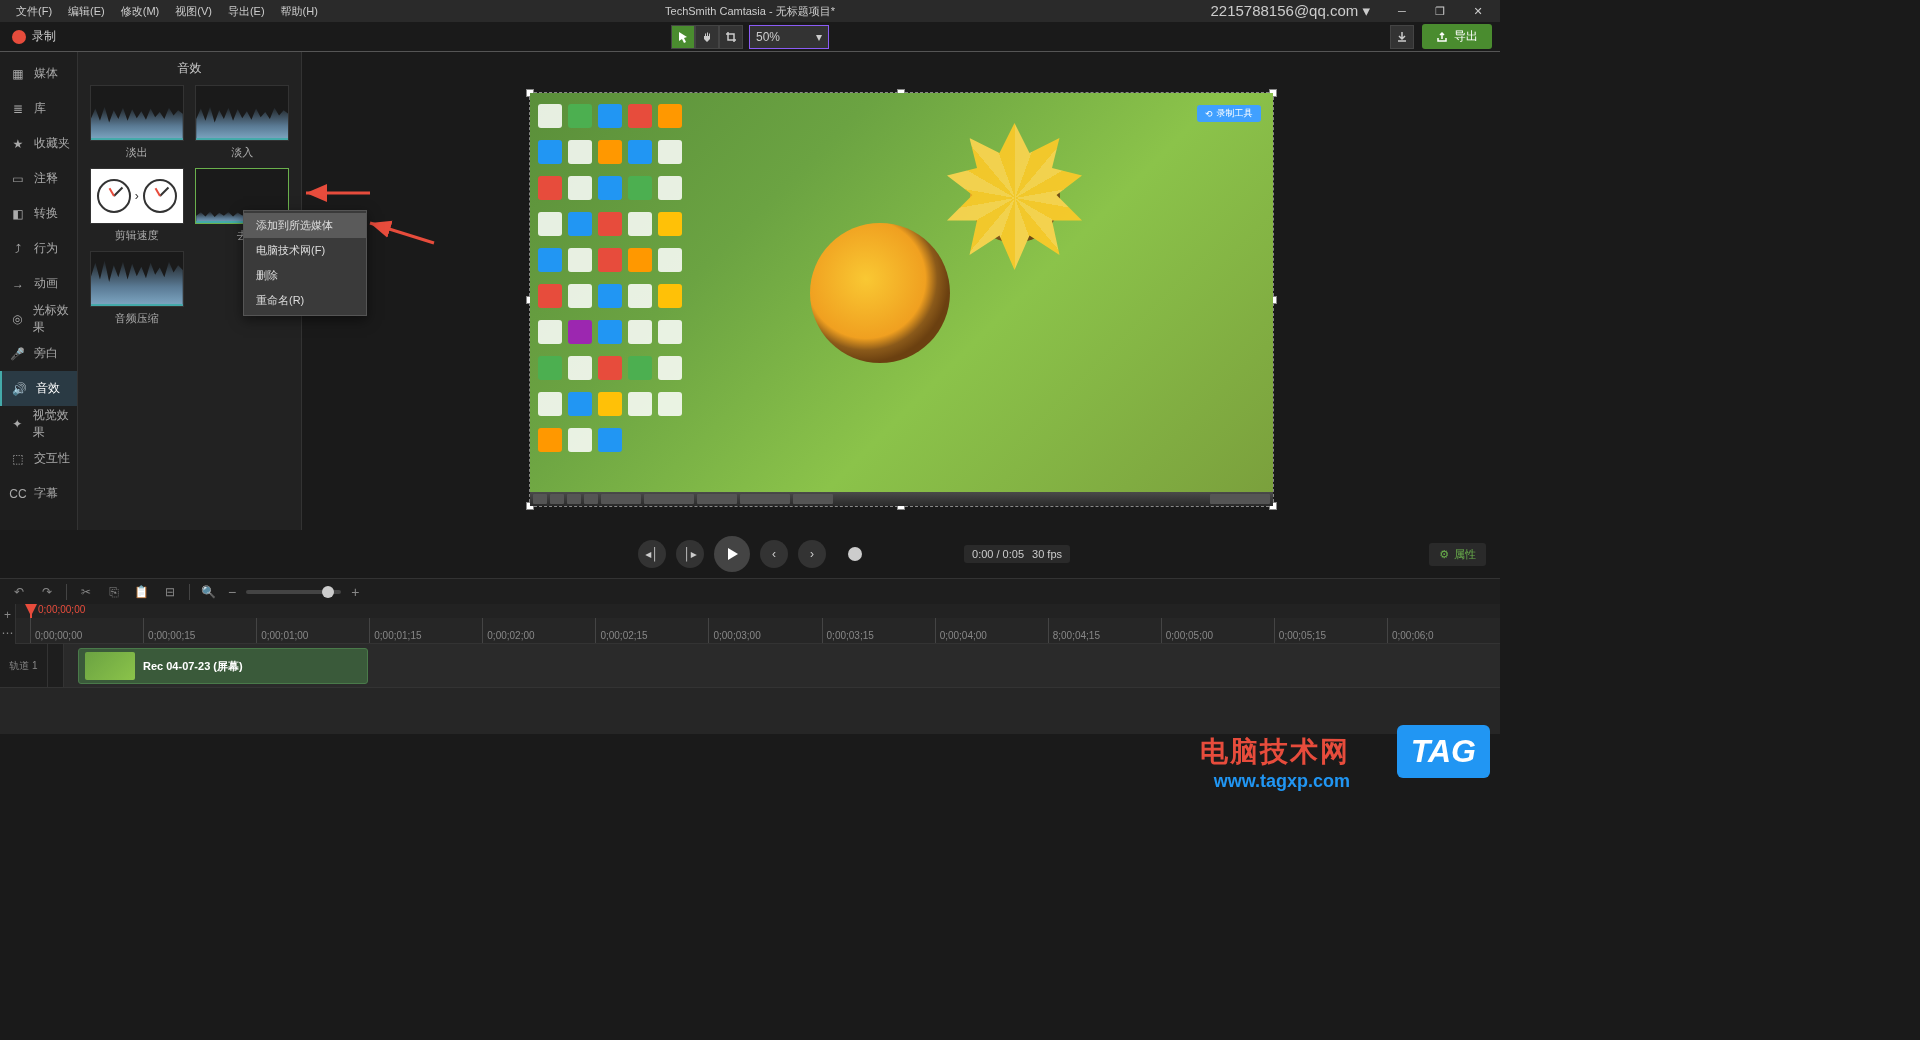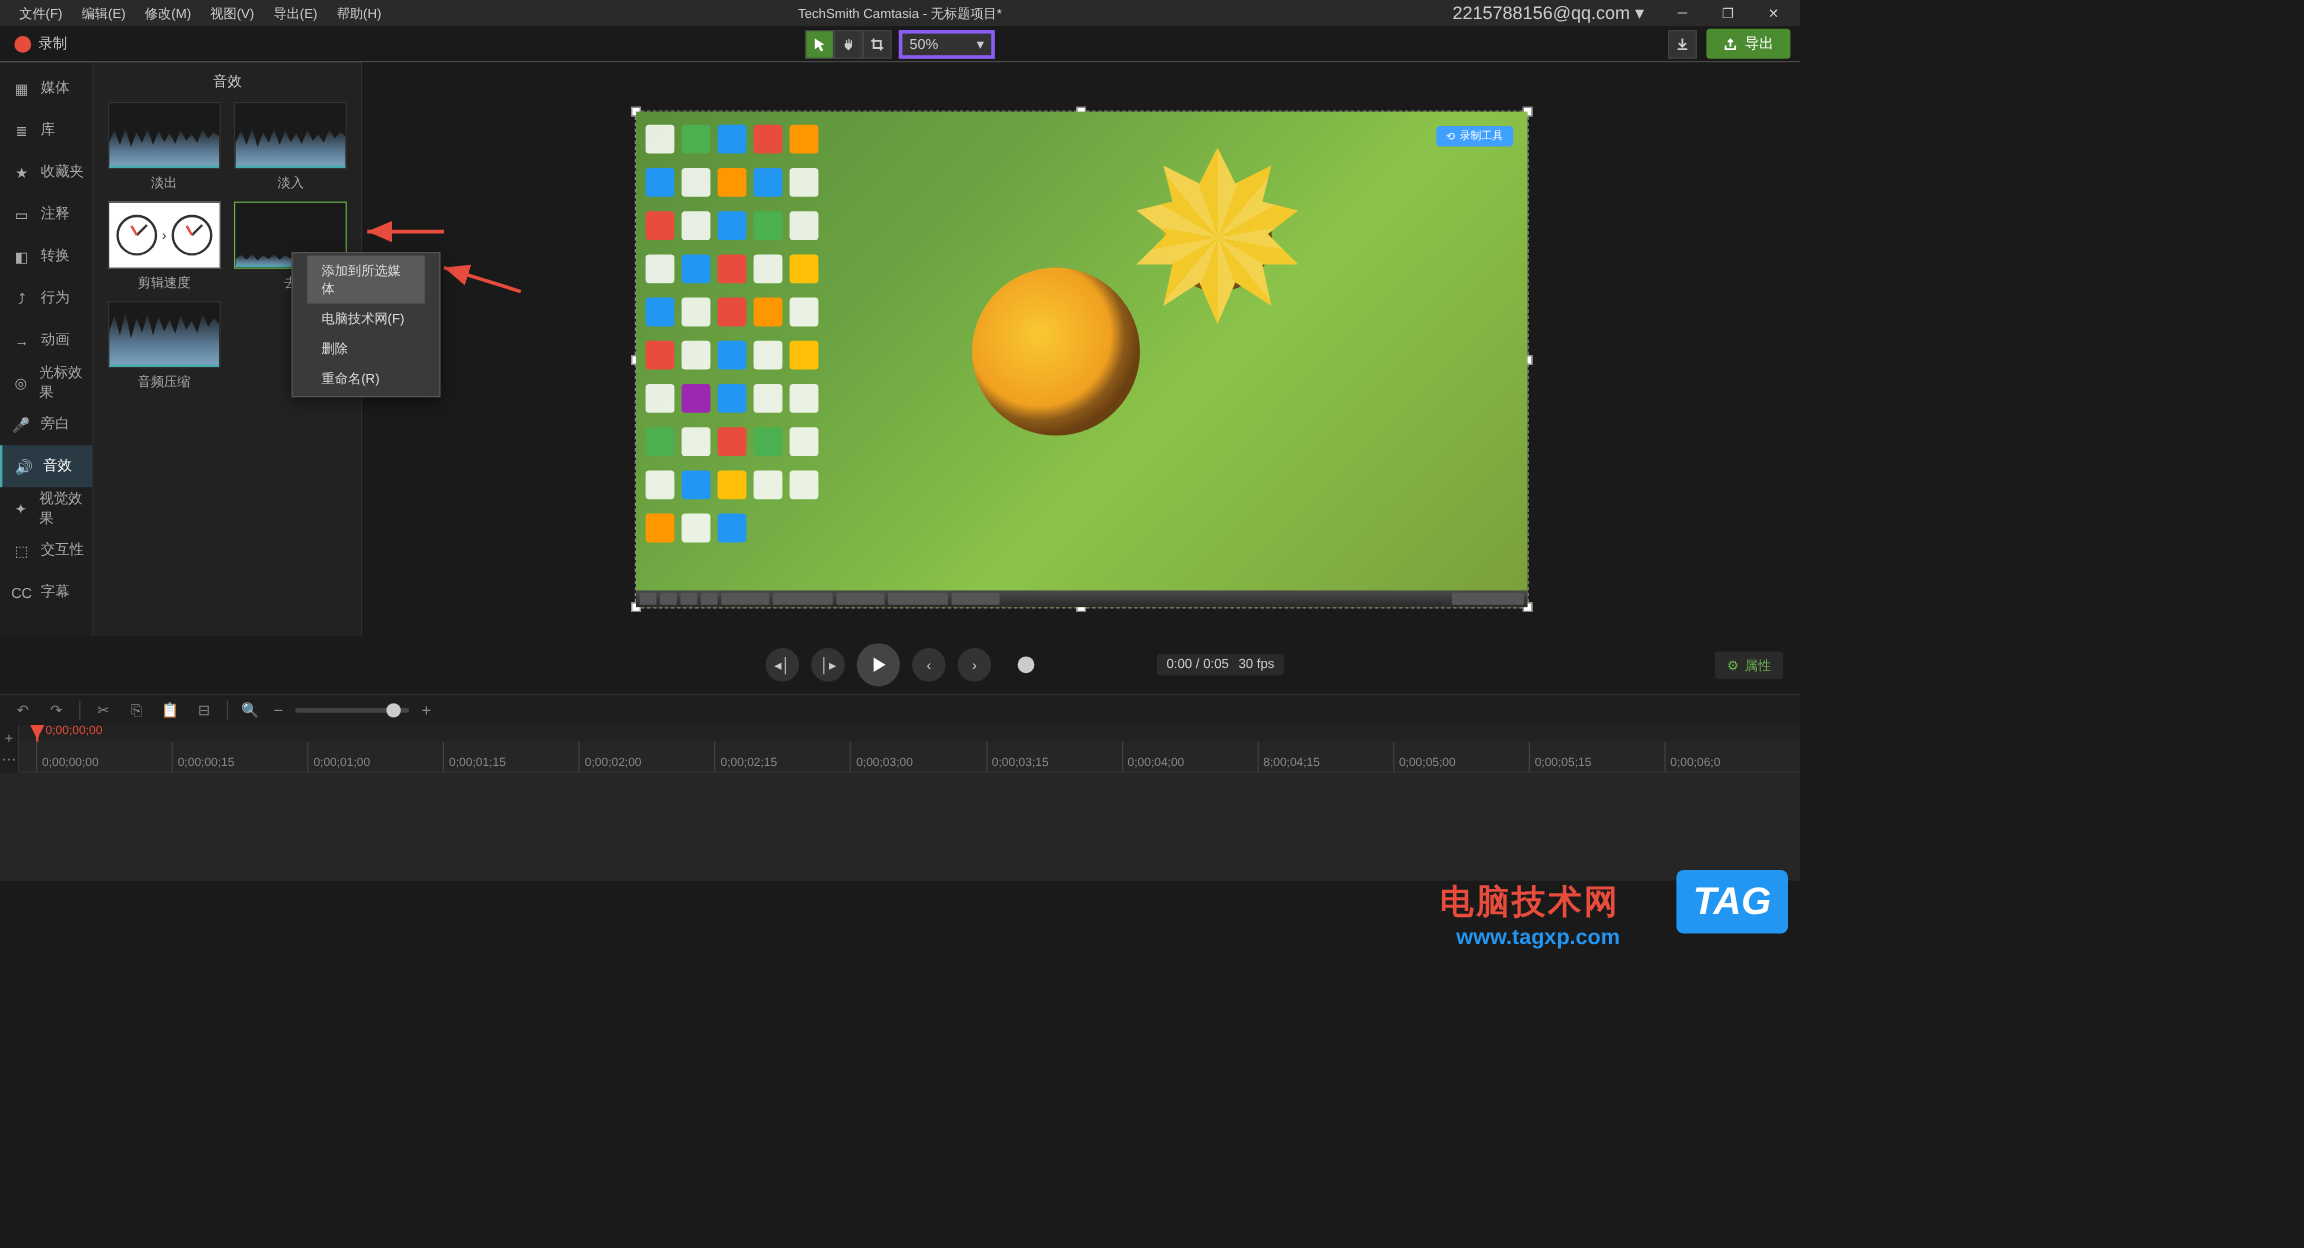--- a/index.html
+++ b/index.html
@@ -9,21 +9,21 @@
 .menubar .title{position:absolute;left:50%;transform:translateX(-50%);color:#ccc}
 .menubar .right{position:absolute;right:4px;display:flex;align-items:center;gap:2px}
 .menubar .right .user{margin-right:12px;font-size:15px}
 .winbtn{width:36px;height:22px;display:flex;align-items:center;justify-content:center;color:#ccc}
 .toolbar{height:30px;background:#1a1a1a;border-bottom:1px solid #555;display:flex;align-items:center;position:relative}
 .record-btn{display:flex;align-items:center;gap:6px;padding:0 12px;height:100%;cursor:pointer}
 .record-dot{width:14px;height:14px;background:#e74c3c;border-radius:50%}
 .tool-center{position:absolute;left:50%;transform:translateX(-50%);display:flex;align-items:center;gap:0;height:24px}
 .tool-btn{width:24px;height:24px;background:#333;display:flex;align-items:center;justify-content:center;border:1px solid #444;cursor:pointer}
 .tool-btn.active{background:#4a8c2f}
-.zoom-select{width:80px;height:24px;background:#333;border:3px solid #8b5cf6;color:#ccc;padding:0 6px;margin-left:6px;display:flex;align-items:center;justify-content:space-between}
+.zoom-select{width:80px;height:24px;background:#333;border:1px solid #8b5cf6;color:#ccc;padding:0 6px;margin-left:6px;display:flex;align-items:center;justify-content:space-between}
 .tool-right{position:absolute;right:8px;display:flex;gap:8px;align-items:center}
 .dl-btn{width:24px;height:24px;background:#333;border:1px solid #444;display:flex;align-items:center;justify-content:center}
 .export-btn{background:#4a8c2f;color:#fff;padding:4px 14px;border-radius:3px;display:flex;align-items:center;gap:6px;cursor:pointer}
 .main{display:flex;height:478px}
 .sidebar{width:78px;background:#1e1e1e;border-right:1px solid #333;padding-top:4px}
 .sb-item{height:35px;display:flex;align-items:center;gap:8px;padding-left:10px;cursor:pointer;font-size:12px;color:#aaa}
 .sb-item.active{background:#2a3a44;color:#fff;border-left:2px solid #4aa}
 .sb-icon{width:16px;height:16px;display:flex;align-items:center;justify-content:center}
 .effects-panel{width:224px;background:#222;border-right:1px solid #333}
 .panel-title{text-align:center;padding:8px 0;color:#ccc;font-size:12px}
@@ -58,21 +58,21 @@
 .dicon.green{background:#4caf50}
 .dicon.yellow{background:#ffc107}
 .dicon.purple{background:#9c27b0}
 .sunflower{position:absolute;width:180px;height:180px;border-radius:50%;background:radial-gradient(circle at 40% 40%,#f9c833 0%,#f0a020 50%,#8b5a1a 60%,#6b4010 70%)}
 .sunflower::before{content:'';position:absolute;inset:-30px;background:conic-gradient(from 0deg,#ffd54f 0deg 20deg,#ffca28 20deg 40deg,#ffd54f 40deg 60deg,#ffca28 60deg 80deg,#ffd54f 80deg 100deg,#ffca28 100deg 120deg,#ffd54f 120deg 140deg,#ffca28 140deg 160deg,#ffd54f 160deg 180deg,#ffca28 180deg 200deg,#ffd54f 200deg 220deg,#ffca28 220deg 240deg,#ffd54f 240deg 260deg,#ffca28 260deg 280deg,#ffd54f 280deg 300deg,#ffca28 300deg 320deg,#ffd54f 320deg 340deg,#ffca28 340deg 360deg);border-radius:50%;clip-path:polygon(50% 0%,60% 20%,80% 10%,75% 30%,95% 35%,78% 48%,95% 65%,75% 65%,80% 88%,60% 75%,50% 98%,40% 75%,20% 88%,25% 65%,5% 65%,22% 48%,5% 35%,25% 30%,20% 10%,40% 20%);z-index:-1}
 .sf1{left:280px;top:130px;width:140px;height:140px}
 .sf2{left:440px;top:60px;width:90px;height:90px;opacity:0.9}
 .taskbar{position:absolute;bottom:0;left:0;right:0;height:14px;background:linear-gradient(to bottom,#4a4a4a,#2a2a2a);display:flex;align-items:center;gap:3px;padding:0 3px}
 .tb-item{width:14px;height:10px;background:#555;border-radius:1px}
 .capture-badge{position:absolute;right:12px;top:12px;background:#40a0ff;color:#fff;padding:2px 8px;border-radius:3px;font-size:9px;display:flex;align-items:center;gap:4px}
-.context-menu{position:absolute;left:243px;top:210px;width:124px;background:#3a3a3a;border:1px solid #555;box-shadow:0 4px 12px rgba(0,0,0,0.5);z-index:100;padding:2px 12px}
+.context-menu{position:absolute;left:243px;top:210px;width:124px;background:#3a3a3a;border:1px solid #555;box-shadow:0 4px 12px rgba(0,0,0,0.5);z-index:100;padding:2px 0}
 .ctx-item{padding:5px 12px;font-size:11px;cursor:pointer;color:#ddd}
 .ctx-item.highlight{background:#5a5a5a}
 .arrow{position:absolute;color:#e74c3c;pointer-events:none}
 .arrow svg{overflow:visible}
 .playback-bar{height:48px;background:#1a1a1a;display:flex;align-items:center;justify-content:center;gap:10px;position:relative}
 .pb-btn{width:28px;height:28px;border-radius:50%;background:#333;display:flex;align-items:center;justify-content:center;cursor:pointer;color:#ccc}
 .pb-btn.main{width:36px;height:36px;background:#444}
 .pb-time{position:absolute;right:430px;display:flex;gap:8px;align-items:center;background:#2a2a2a;padding:3px 8px;border-radius:3px;font-size:11px}
 .props-btn{position:absolute;right:14px;background:#2a2a2a;color:#6ab04c;padding:4px 10px;border-radius:3px;display:flex;align-items:center;gap:5px;font-size:11px}
 .timeline-tools{height:26px;background:#1e1e1e;display:flex;align-items:center;padding:0 10px;gap:10px;border-top:1px solid #333}
@@ -429,19 +429,29 @@
         <div class="tl-tick">0;00;03;00</div>
         <div class="tl-tick">0;00;03;15</div>
         <div class="tl-tick">0;00;04;00</div>
         <div class="tl-tick">8;00;04;15</div>
         <div class="tl-tick">0;00;05;00</div>
         <div class="tl-tick">0;00;05;15</div>
         <div class="tl-tick">0;00;06;0</div>
       </div>
     </div>
   </div>
+  <div class="tl-track">
+    <div class="tl-track-label">轨道 1</div>
+    <div class="tl-track-btns"></div>
+    <div class="tl-track-body">
+      <div class="clip">
+        <div class="clip-thumb"></div>
+        <span class="clip-text">Rec 04-07-23 (屏幕)</span>
+      </div>
+    </div>
+  </div>
 </div>
 
 <div class="watermark">
   <div class="wm-tag">TAG</div>
   <div class="wm-cn" style="margin-right:130px">电脑技术网</div>
   <div class="wm-url" style="margin-right:130px">www.tagxp.com</div>
 </div>
 
 </body></html>

